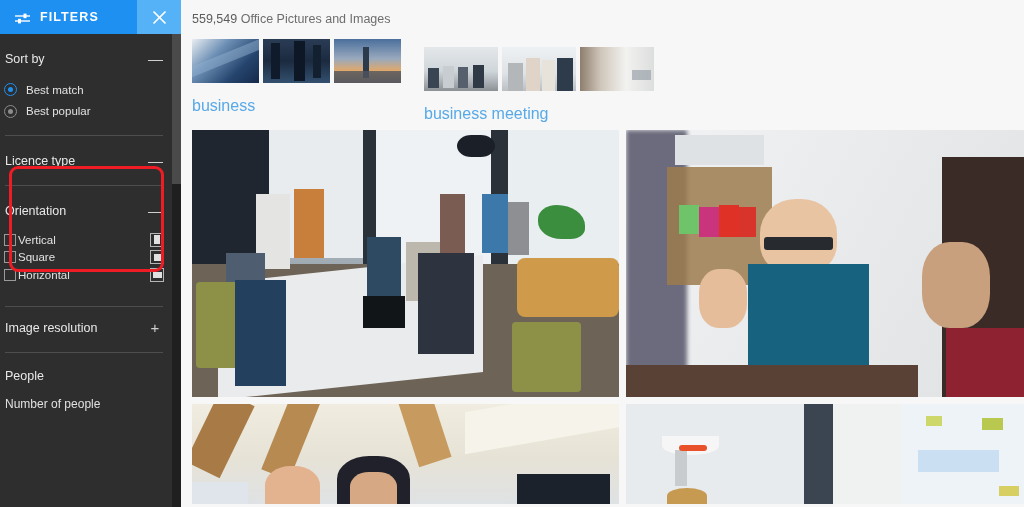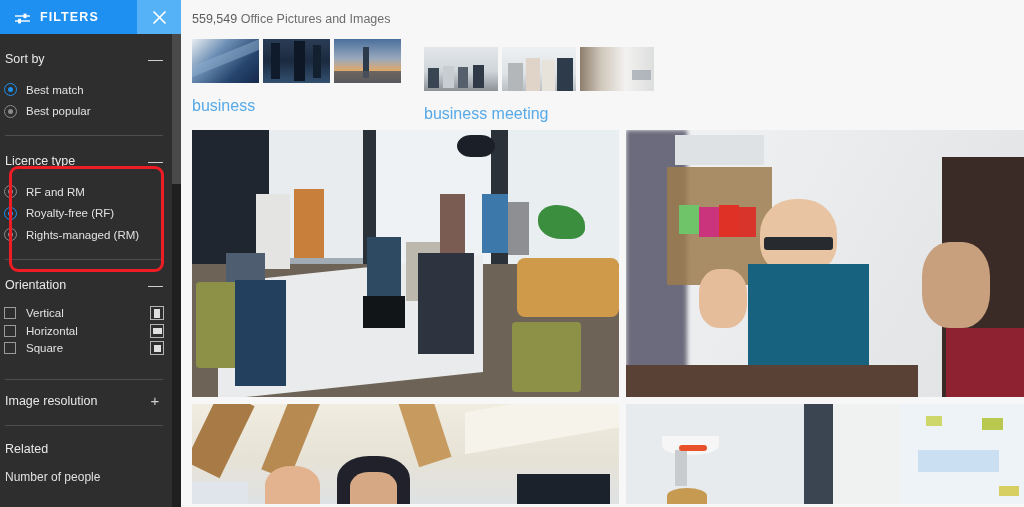--- a/index.html
+++ b/index.html
@@ -86,21 +86,21 @@
   .radio.on::after { background: #1e90f2; }
 
   .cb-row {
     display: flex; align-items: center;
     height: 17.5px; cursor: pointer;
   }
   .checkbox {
     width: 12px; height: 12px; flex: 0 0 12px;
     border: 1px solid #9a9a9a; background: transparent;
   }
-  .cb-label { color: #e2e2e2; font-size: 11.5px; margin-left: 10px; white-space: nowrap; }
+  .cb-label { color: #e2e2e2; font-size: 11.5px; margin-left: 2px; white-space: nowrap; }
   .shape-icon {
     margin-left: auto; width: 14px; height: 14px;
     border: 1.5px solid #b5b5b5; display: flex;
     align-items: center; justify-content: center;
   }
   .shape-inner { background: #e0e0e0; }
   .sh-vertical  { width: 6px;  height: 9px; }
   .sh-horizontal{ width: 9px;  height: 6px; }
   .sh-square    { width: 7px;  height: 7px; }
   .sh-pano      { width: 9px;  height: 3.5px; }
@@ -204,78 +204,64 @@
           </div>
         </div>
         <div class="divider"></div>
       </section>
 
       <section class="section">
         <div class="section-head">
           <span class="section-title">Licence type</span>
           <span class="toggle-sign">—</span>
         </div>
-        <div class="opt-list">
-          <div class="opt-row">
-            <span class="radio"></span>
-            <span class="opt-label">RF and RM</span>
-          </div>
-          <div class="opt-row">
-            <span class="radio on"></span>
-            <span class="opt-label">Royalty-free (RF)</span>
-          </div>
-          <div class="opt-row">
-            <span class="radio"></span>
-            <span class="opt-label">Rights-managed (RM)</span>
-          </div>
-        </div>
         <div class="divider"></div>
       </section>
 
       <section class="section">
         <div class="section-head">
           <span class="section-title">Orientation</span>
           <span class="toggle-sign">—</span>
         </div>
         <div class="opt-list">
           <div class="cb-row">
             <span class="checkbox"></span>
             <span class="cb-label">Vertical</span>
             <span class="shape-icon">
                 <i class="shape-inner sh-vertical"></i>
               </span>
           </div>
           <div class="cb-row">
             <span class="checkbox"></span>
+            <span class="cb-label">Square</span>
+            <span class="shape-icon">
+                <i class="shape-inner sh-square"></i>
+              </span>
+          </div>
+          <div class="cb-row">
+            <span class="checkbox"></span>
             <span class="cb-label">Horizontal</span>
             <span class="shape-icon">
                 <i class="shape-inner sh-horizontal"></i>
               </span>
           </div>
-          <div class="cb-row">
-            <span class="checkbox"></span>
-            <span class="cb-label">Square</span>
-            <span class="shape-icon">
-                <i class="shape-inner sh-square"></i>
-              </span>
-          </div>
         </div>
         <div class="divider" style="margin-top:22px"></div>
       </section>
 
       <section>
         <div class="section-head" style="padding-top:14px">
           <span class="section-title">Image resolution</span>
           <span class="toggle-sign">+</span>
         </div>
         <div class="divider"></div>
       </section>
 
       <section>
-        <div class="plain-title">Related</div>
+        <div class="plain-title">People</div>
         <div class="sub-title">Number of people</div>
       </section>
 
     </div>
 
     <div class="scrollbar-track">
       <div class="scrollbar-thumb"></div>
     </div>
 
     <div class="highlight-box"></div>

